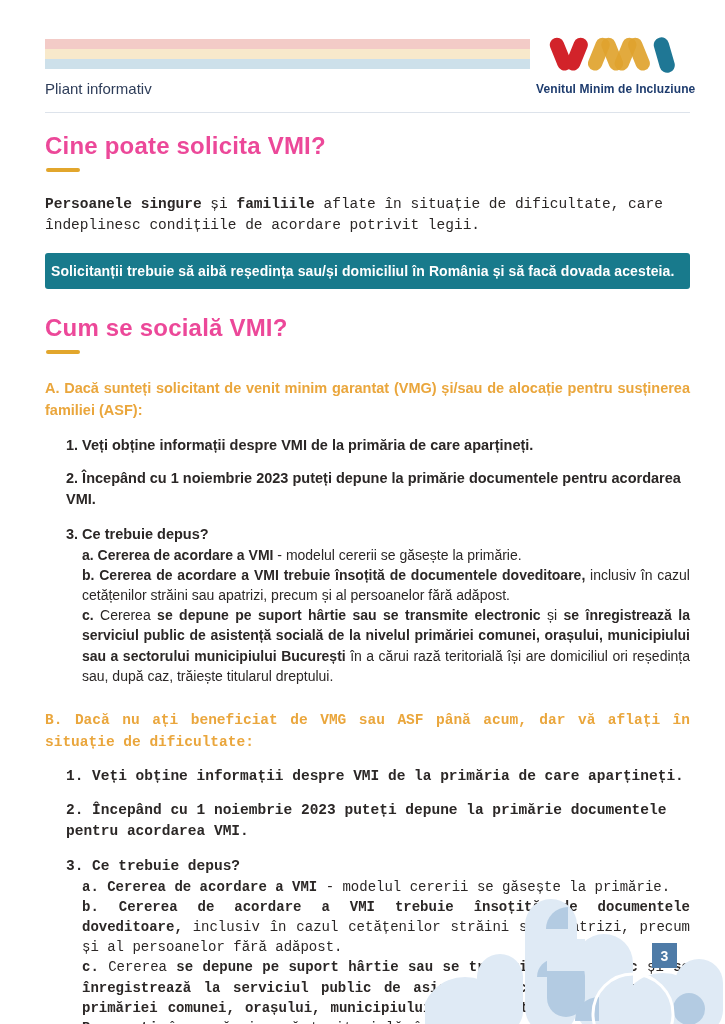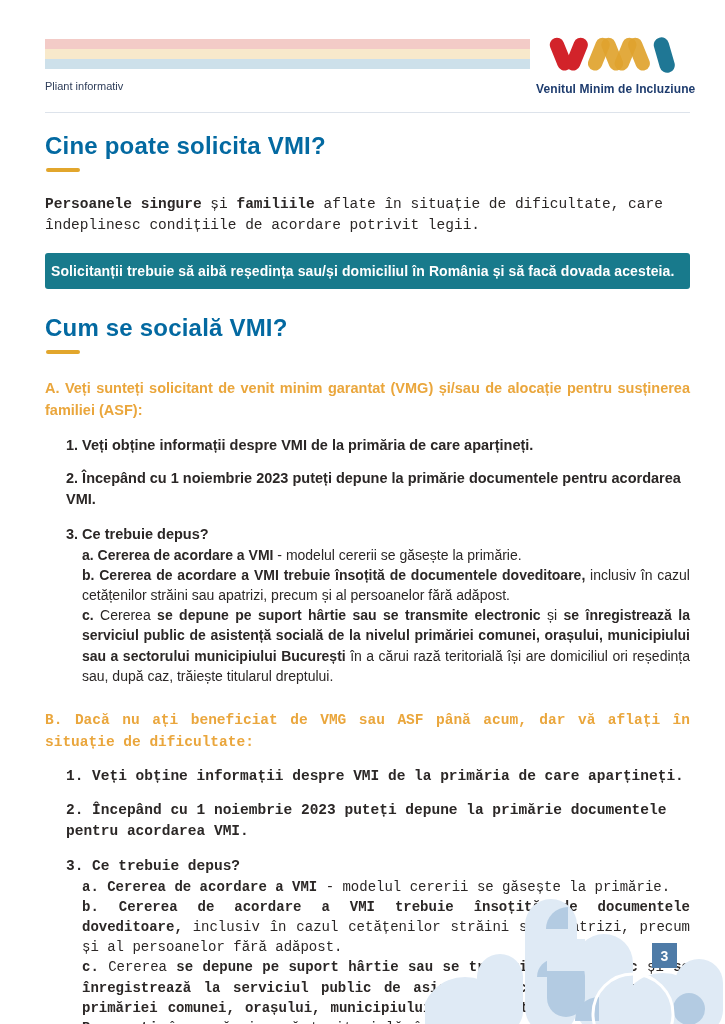--- a/index.html
+++ b/index.html
@@ -15,25 +15,25 @@
   }
   
   .stripes { position:absolute; left:45px; top:39px; width:505px; }
   .stripe { height:10px; }
   .stripe.pink  { background:#f3cbc7; }
   .stripe.cream { background:#f8e9cb; }
   .stripe.blue  { background:#cde0ea; }
   .brand { position:absolute; right:35px; top:36px; width:160px; background:#fff; padding-left:6px; }
   .brand svg { display:block; margin-left:auto; }
   .brand-label { margin-top:4px; font-size:12px; font-weight:bold; color:#1e3c6e; letter-spacing:0.1px; white-space:nowrap; }
-  .doc-type { position:absolute; left:45px; top:80px; font-size:11px; color:#2e3d59; }
+  .doc-type { position:absolute; left:45px; top:80px; font-size:15px; color:#2e3d59; }
   .divider { position:absolute; left:45px; top:112px; width:645px; height:1px; background:#dde3eb; }
   
   .content { position:absolute; left:45px; top:132px; width:645px; }
-  .section-title { font-size:24px; font-weight:bold; color:#0369a1; letter-spacing:0.2px; }
+  .section-title { font-size:24px; font-weight:bold; color:#ec4899; letter-spacing:0.2px; }
   .accent-bar { width:34px; height:4px; background:#e2a62c; border-radius:2px; margin:8px 0 0 1px; }
   .intro { margin-top:22px; font-size:14.5px; line-height:1.45;font-family:Liberation Mono, monospace; }
   .banner {
     margin-top:17px; background:#187a8c; color:#ffffff;
     font-size:14px; font-weight:bold; 
     padding:10px 6px; border-radius:3px; letter-spacing:0.1px;
   }
   .title-2 { margin-top:25px; }
   .block-heading {
     margin-top:24px; color:#eaa63c; font-weight:bold;
@@ -90,21 +90,21 @@
     <div class="accent-bar"></div>
 
     <p class="intro"><b>Persoanele singure</b><span> și </span><b>familiile</b><span> aflate în situație de dificultate, care îndeplinesc condițiile de acordare potrivit legii.</span></p>
 
     <div class="banner">Solicitanții trebuie să aibă reședința sau/și domiciliul în România și să facă dovada acesteia.</div>
 
     <h1 class="section-title title-2">Cum se socială VMI?</h1>
     <div class="accent-bar"></div>
 
     <section>
-      <p class="block-heading">A. Veți sunteți solicitant de venit minim garantat (VMG) și/sau de alocație pentru susținerea familiei (ASF):</p>
+      <p class="block-heading">A. Dacă sunteți solicitant de venit minim garantat (VMG) și/sau de alocație pentru susținerea familiei (ASF):</p>
       <p class="num-item">1. Veți obține informații despre VMI de la primăria de care aparțineți.</p>
       <p class="num-item">2. Începând cu 1 noiembrie 2023 puteți depune la primărie documentele pentru acordarea VMI.</p>
       <p class="num-item tight">3. Ce trebuie depus?</p>
       <div class="sub-list">
         <p class="sub-item"><b>a. Cererea de acordare a VMI</b><span> - modelul cererii se găsește la primărie.</span></p>
         <p class="sub-item justify"><b>b. Cererea de acordare a VMI trebuie însoțită de documentele doveditoare,</b><span> inclusiv în cazul cetățenilor străini sau apatrizi, precum și al persoanelor fără adăpost.</span></p>
         <p class="sub-item justify"><b>c.</b><span> Cererea </span><b>se depune pe suport hârtie sau se transmite electronic</b><span> și </span><b>se înregistrează la serviciul public de asistență socială de la nivelul primăriei comunei, orașului, municipiului sau a sectorului municipiului București</b><span> în a cărui rază teritorială își are domiciliul ori reședința sau, după caz, trăiește titularul dreptului.</span></p>
       </div>
     </section>
 

